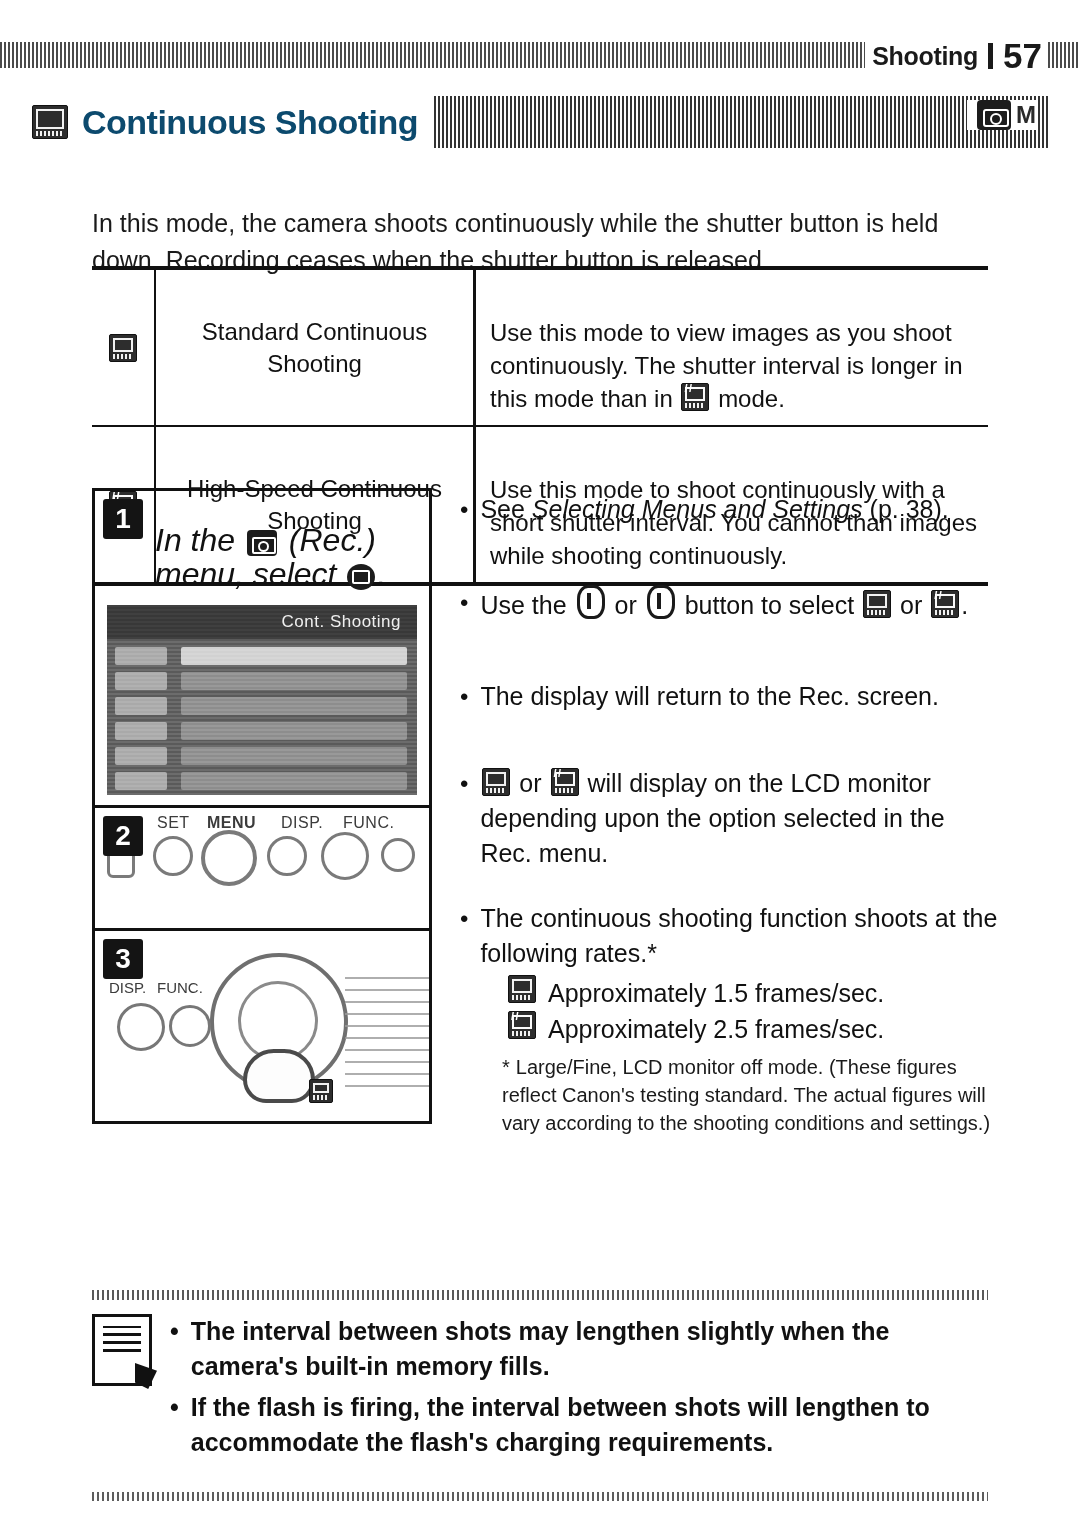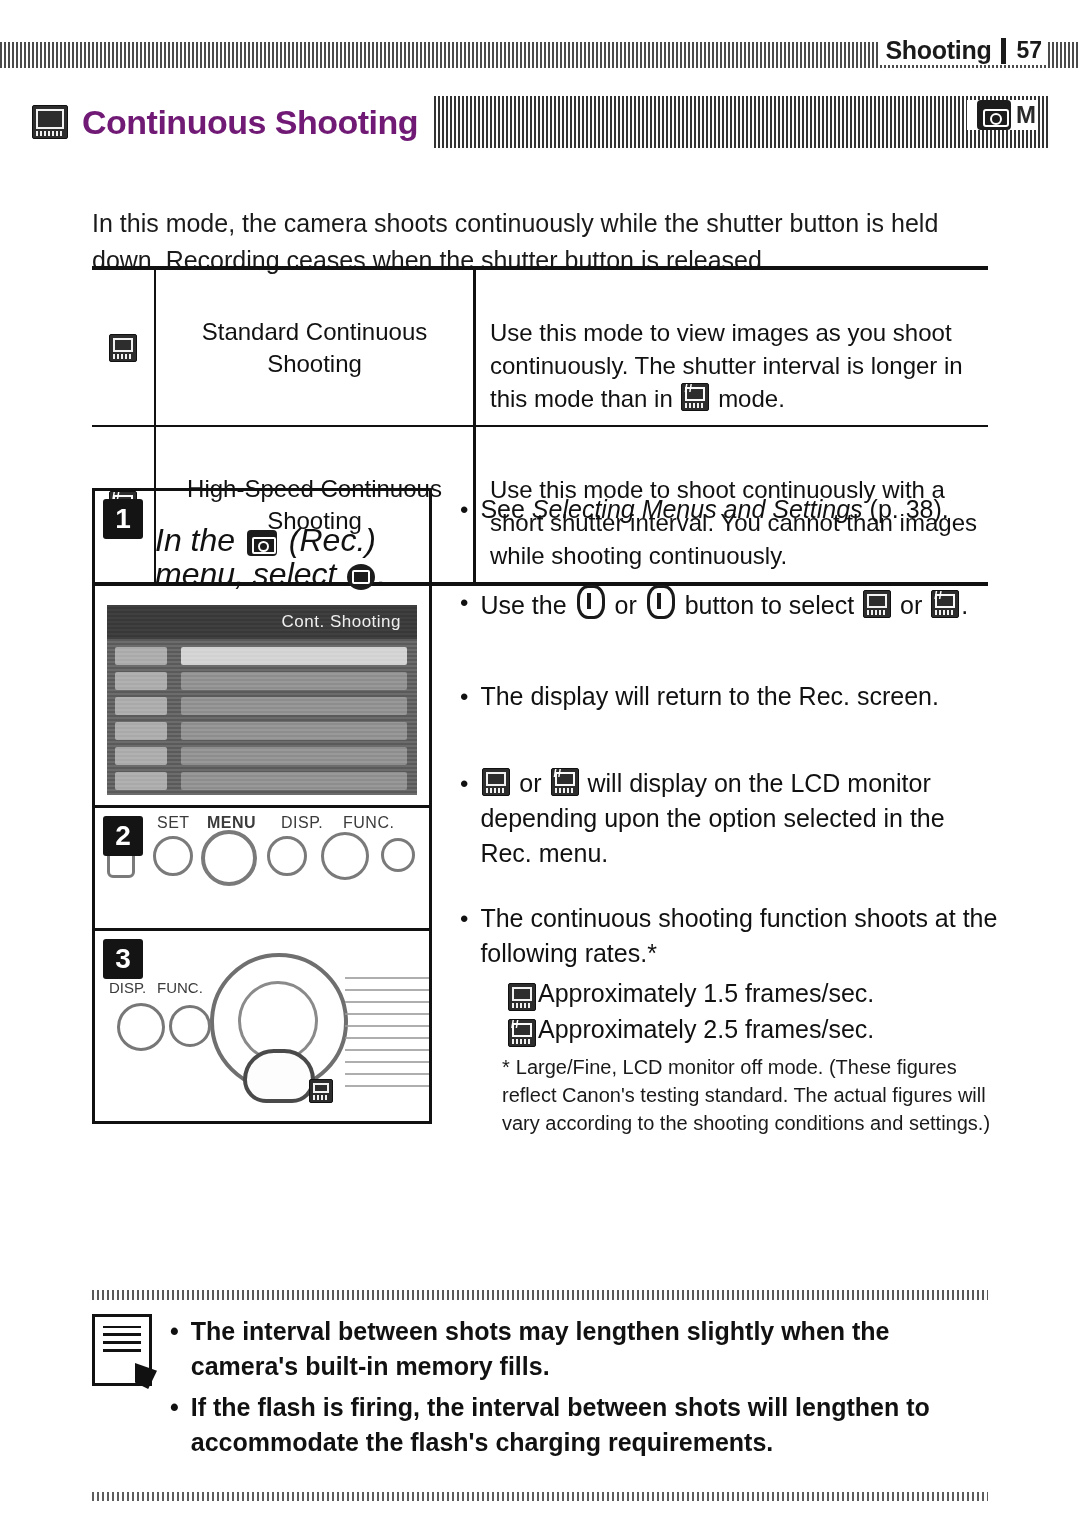--- a/index.html
+++ b/index.html
@@ -49,21 +49,21 @@
     font-weight: bold;
     letter-spacing: -0.3px;
     color: #1a1a1a;
   }
   .header-rule {
     width: 5px;
     height: 26px;
     background: #1a1a1a;
   }
   .header-page {
-    font-size: 23px;
+    font-size: 35px;
     font-weight: bold;
     color: #1a1a1a;
     letter-spacing: 0px;
   }
 
   
   .title-bar {
     position: absolute;
     left: 30px;
     top: 96px;
@@ -79,21 +79,21 @@
     height: 52px;
     display: flex;
     align-items: center;
     gap: 12px;
     background: #ffffff;
     padding-right: 14px;
   }
   .title-text {
     font-size: 34px;
     font-weight: bold;
-    color: #701a75;
+    color: #0c4a6e;
     letter-spacing: -0.5px;
   }
   .title-badge {
     position: absolute;
     right: 14px;
     top: 4px;
     display: flex;
     align-items: center;
     gap: 5px;
     background: #ffffff;
@@ -450,21 +450,21 @@
     flex: 0 0 auto;
     line-height: 35px;
     font-size: 24px;
   }
   .bullet em { font-style: italic; }
   .rates {
     margin-left: 46px;
     font-size: 25px;
     line-height: 36px;
   }
-  .rate-line { display: flex; align-items: flex-end; }
+  .rate-line { display: flex; align-items: flex-start; gap: 10px; }
   .footnote {
     margin-left: 42px;
     margin-top: 6px;
     font-size: 20px;
     line-height: 28px;
     color: #1a1a1a;
   }
   .footnote .star { margin-right: 6px; }
 
   

